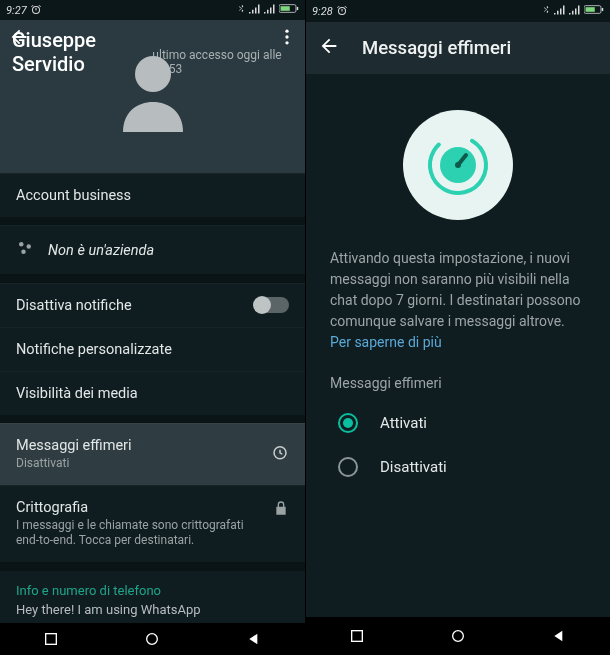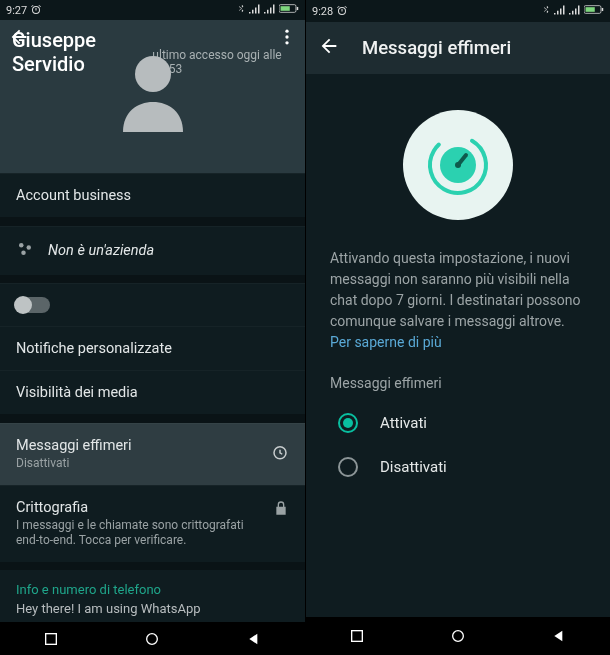--- a/index.html
+++ b/index.html
@@ -24,20 +24,21 @@
 
     
     .status-bar {
       height: 22px;
       display: flex;
       justify-content: space-between;
       padding: 3px 6px;
       font-size: 11px;
       color: #dcdcdc;
       background: #0c171a;
+      font-style: italic;
     }
     .status-left { display: flex; align-items: center; gap: 3px; }
     .status-right { display: flex; align-items: center; gap: 3px; }
     .alarm-icon, .signal-icon, .wifi-icon, .battery-icon { display:inline-flex; }
 
     
     .header-area {
       height: 175px;
       background: #2a3a40;
       position: relative;
@@ -234,20 +235,21 @@
             <circle cx="10" cy="17" r="3"></circle>
           </svg>
       </span>
       <span>Non è un'azienda</span>
     </div>
   </div>
 
   <div class="section-gap"></div>
 
   <div class="list-item">
+    <span>Disattiva notifiche</span>
     <div class="toggle"></div>
   </div>
 
   <div class="list-item">
     <span>Notifiche personalizzate</span>
   </div>
 
   <div class="list-item">
     <span>Visibilità dei media</span>
   </div>
@@ -263,21 +265,21 @@
       <svg width="18" height="18" viewBox="0 0 24 24" fill="none" stroke="#c8cdce" stroke-width="2">
           <circle cx="12" cy="13" r="8"></circle>
           <path d="M12 9v4l3 2"></path>
         </svg>
     </span>
   </div>
 
   <div class="list-item" style="align-items:flex-start;">
     <div class="col" style="flex:1; padding-right:10px;">
       <span>Crittografia</span>
-      <span class="sub-text">I messaggi e le chiamate sono crittografati end-to-end. Tocca per verificare.</span>
+      <span class="sub-text">I messaggi e le chiamate sono crittografati end-to-end. Tocca per destinatari.</span>
     </div>
     <span class="lock">
       <svg width="16" height="18" viewBox="0 0 24 24" fill="#9aa2a4">
           <path d="M12 2a5 5 0 00-5 5v3H5v12h14V10h-2V7a5 5 0 00-5-5zm-3 5a3 3 0 016 0v3H9V7z"></path>
         </svg>
     </span>
   </div>
 
   <div class="section-gap"></div>
 

